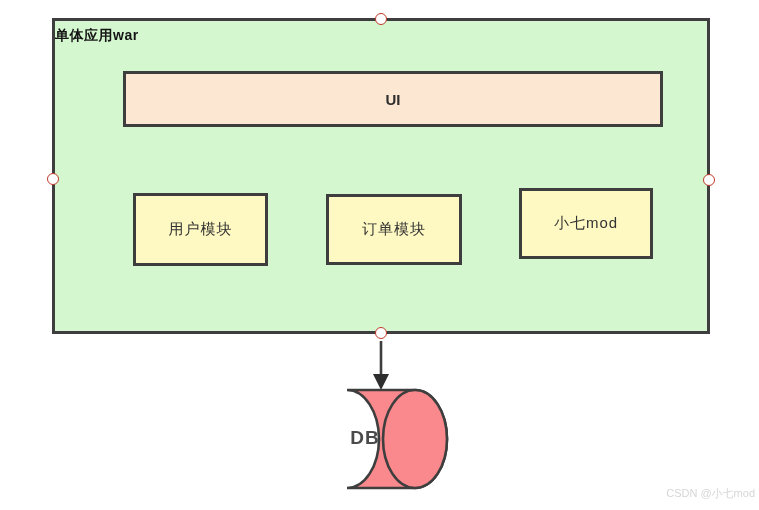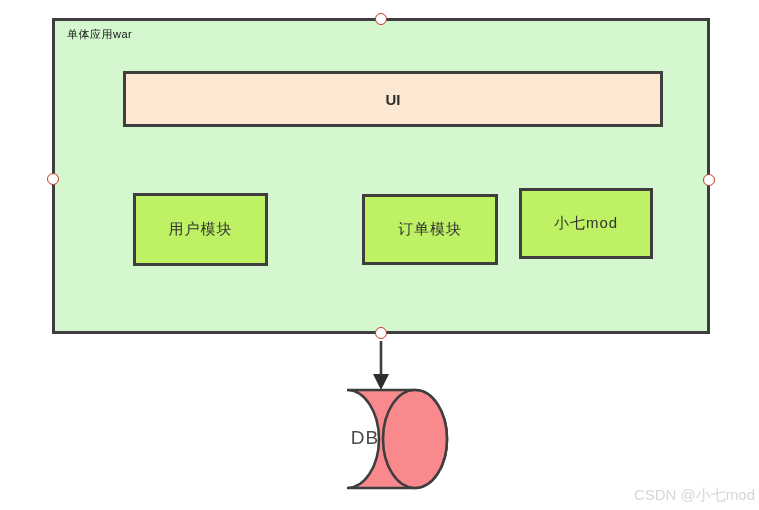--- a/index.html
+++ b/index.html
@@ -6,54 +6,54 @@
   .canvas{
     position:relative;width:759px;height:510px;background:#ffffff;overflow:hidden;
     font-family:"Liberation Sans","DejaVu Sans",sans-serif;
   }
   .shape{position:absolute;box-sizing:border-box;border:3px solid #3e3e3e;}
   .monolith{
     left:52px;top:18px;width:658px;height:316px;
     background:#d4f7cf;
   }
   .monolith-title{
-    position:absolute;left:12px;top:6px;
-    font-size:11px;font-weight:normal;color:#141414;letter-spacing:.5px;
+    position:absolute;left:0;top:6px;
+    font-size:14px;font-weight:bold;color:#141414;letter-spacing:.5px;
   }
   .ui-box{
     left:123px;top:71px;width:540px;height:56px;
     background:#fce8d2;display:flex;align-items:center;justify-content:center;
     font-size:15px;font-weight:600;color:#2e2e2e;
   }
   .module{
-    background:#bef264;display:flex;align-items:center;justify-content:center;
+    background:#fef9c3;display:flex;align-items:center;justify-content:center;
     font-size:15px;color:#333;letter-spacing:1px;
   }
   .module-user{left:133px;top:193px;width:135px;height:73px;}
-  .module-order{left:326px;top:194px;width:136px;height:71px;margin-left:36px;}
+  .module-order{left:326px;top:194px;width:136px;height:71px;}
   .module-pay{left:519px;top:188px;width:134px;height:71px;}
   .arrow-svg{position:absolute;left:368px;top:333px;width:26px;height:60px;}
   .cylinder-svg{position:absolute;left:310px;top:384px;width:142px;height:110px;}
   .db-label{
     position:absolute;left:315px;top:389px;width:100px;height:98px;
     display:flex;align-items:center;justify-content:center;
-    font-size:19px;color:#4a4a4a;letter-spacing:1px;
+    font-size:19px;color:#4a4a4a;letter-spacing:1px;font-weight:bold;
   }
   .handle{
     position:absolute;width:12px;height:12px;border-radius:50%;
     background:#ffffff;border:1.5px solid #c0392b;box-sizing:border-box;
     cursor:pointer;
   }
   .handle-top{left:375px;top:13px;}
   .handle-left{left:47px;top:173px;}
   .handle-right{left:703px;top:174px;}
   .handle-bottom{left:375px;top:327px;}
   .watermark{
     position:absolute;right:4px;top:486px;
-    font-size:15px;color:#d6d6d6;
+    font-size:11px;color:#d6d6d6;
   }
 </style>
 </head>
 <body>
 
 <div class="canvas">
 
   <div class="shape monolith">
     <div class="monolith-title">单体应用war</div>
   </div>

